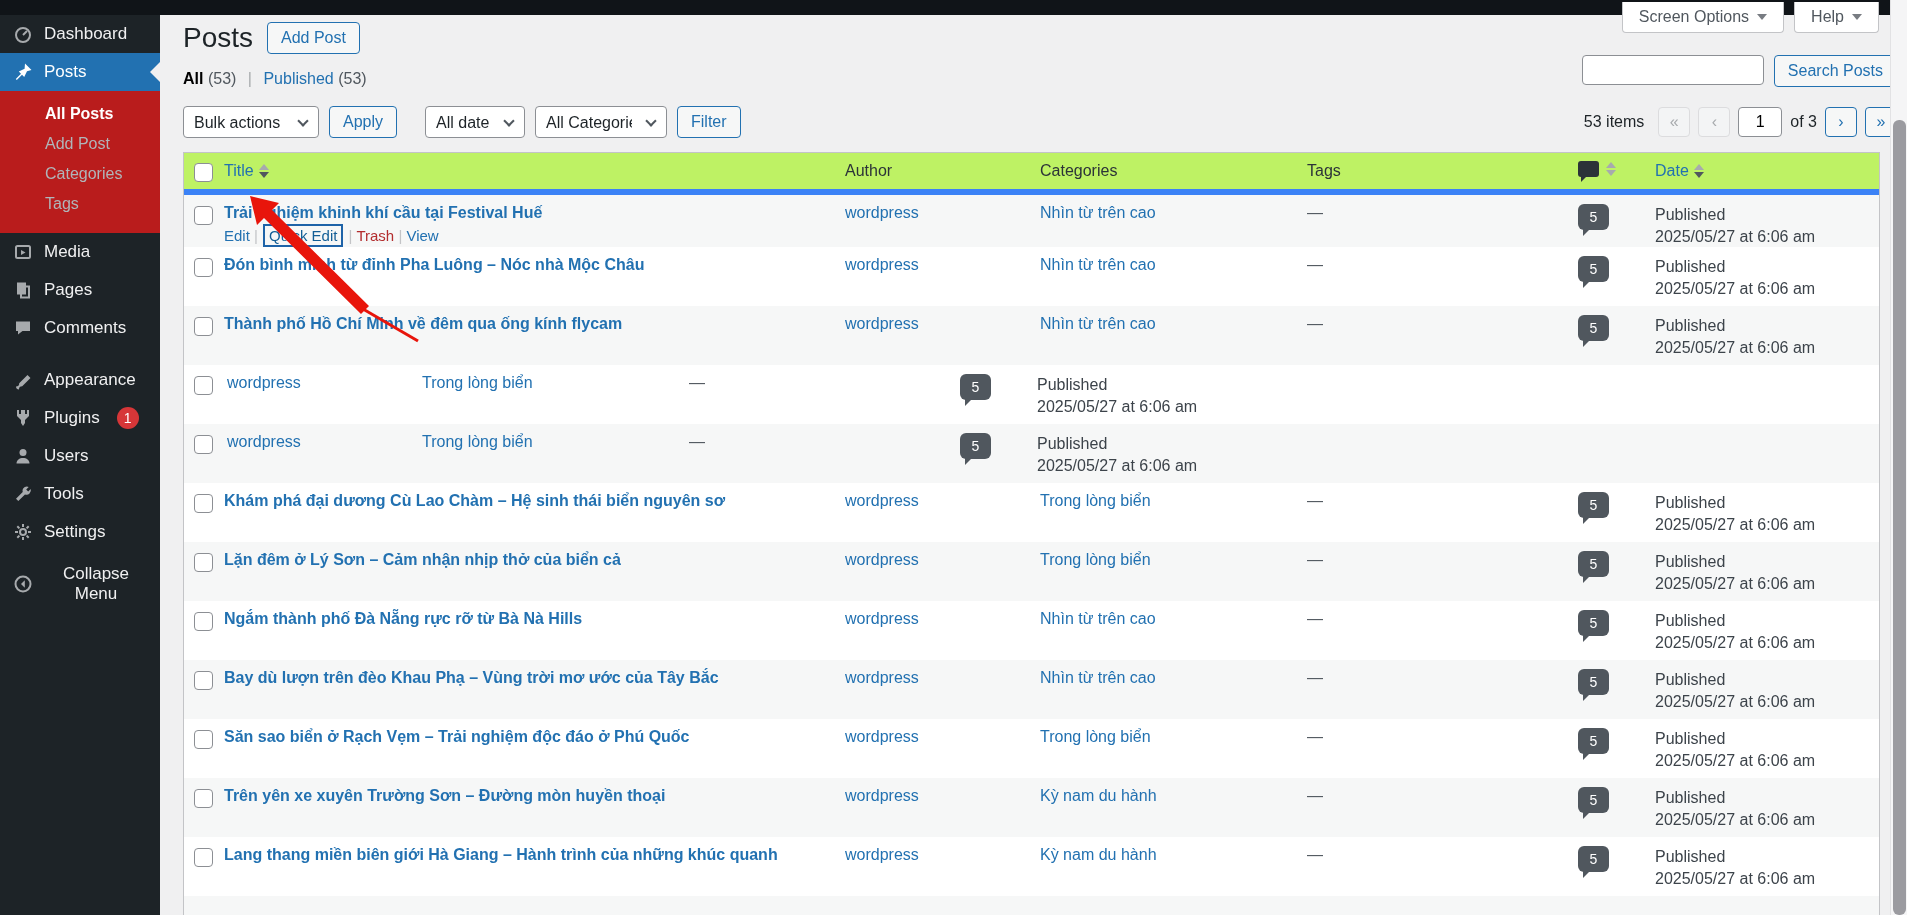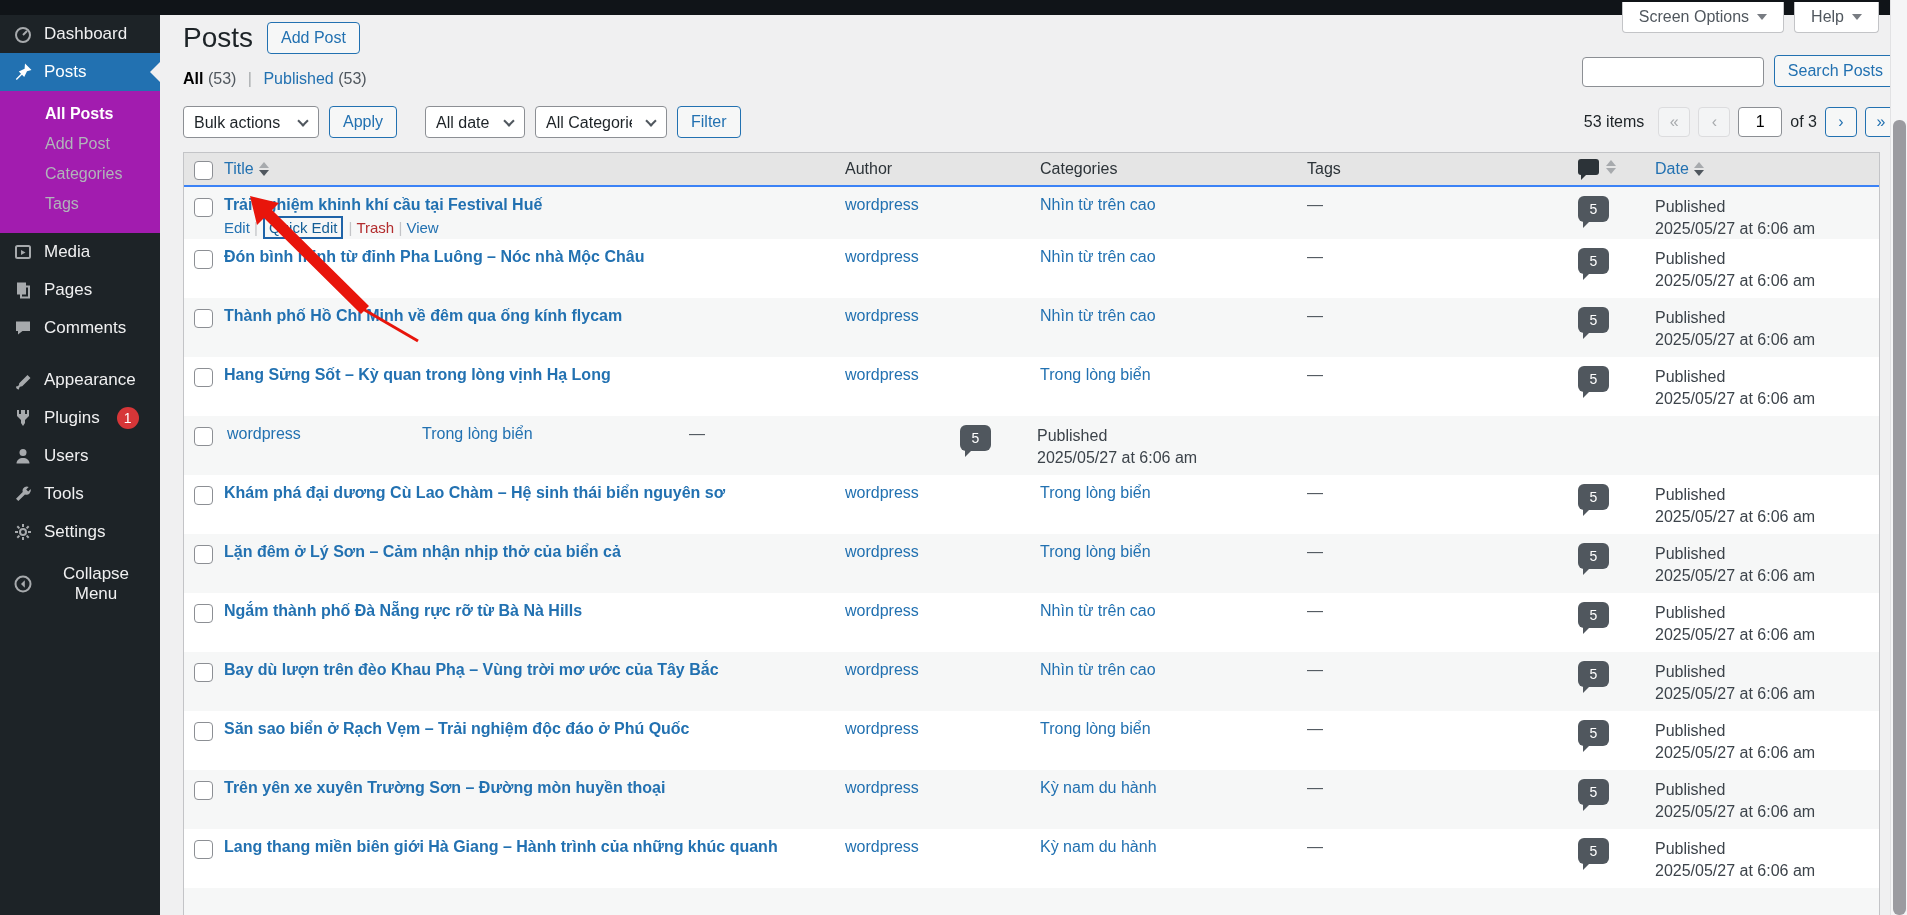--- a/index.html
+++ b/index.html
@@ -19,62 +19,62 @@
   
   .sidebar { width:160px; min-width:160px; background:#1d2327; color:#f0f0f1; padding-top:15px; z-index:4; }
   .menu-item { display:flex; align-items:center; gap:11px; height:38px; padding:0 12px;
                font-size:17px; color:#f0f0f1; cursor:pointer; position:relative; }
   .menu-item .micon { width:21px; height:21px; color:#a7aaad; display:flex; align-items:center; justify-content:center; flex-shrink:0; }
   .menu-item.active { background:#2271b1; color:#fff; }
   .menu-item.active .micon { color:#fff; }
   .menu-item.gap-before { margin-top:14px;text-align:center; }
   .notch { position:absolute; right:0; top:50%; transform:translateY(-50%); width:0; height:0;
            border-top:10px solid transparent; border-bottom:10px solid transparent; border-right:10px solid #f0f0f1; }
-  .submenu { background:#a21caf; padding:8px 0 14px 0; }
+  .submenu { background:#b91c1c; padding:8px 0 14px 0; }
   .submenu-item { display:block; padding:6px 12px 6px 45px; font-size:16px; color:#b0b5b9; cursor:pointer; }
   .submenu-item.current { color:#fff; font-weight:bold; }
   .plugins-badge { background:#d63638; color:#fff; border-radius:50%; width:22px; height:22px;
                    display:inline-flex; align-items:center; justify-content:center; font-size:14px; margin-left:6px; }
 
   
   .main { position:relative; flex:1; background:#f0f0f1; padding:20px 10px 0 23px; overflow:hidden; }
 
   .h1-row { display:flex; align-items:center; gap:14px; margin-top:2px; }
   .page-title { font-size:28px; font-weight:400; color:#1d2327; }
   .btn-secondary { background:#f6f7f7; border:1px solid #2271b1; border-radius:4px; color:#2271b1;
                    font-size:16px; height:32px; padding:0 13px; cursor:pointer; font-family:inherit; }
 
   .views-row { margin-top:16px; font-size:16px; color:#50575e; }
   .views-row .current { color:#000; font-weight:bold; }
   .views-row .count { color:#50575e; font-weight:normal; }
   .views-row .sep { color:#a7aaad; margin:0 7px; }
   .views-row a { color:#2271b1; text-decoration:none; cursor:pointer; }
 
-  .search-box { position:absolute; top:55px; right:10px; display:flex; gap:10px; align-items:flex-end; }
+  .search-box { position:absolute; top:55px; right:10px; display:flex; gap:10px; align-items:flex-start; }
   .search-input { width:182px; height:30px; border:1px solid #8c8f94; border-radius:4px; background:#fff; padding:0 8px; font-size:16px; }
 
   .toolbar-row { margin-top:18px; display:flex; align-items:center; justify-content:space-between; }
   .filters { display:flex; gap:10px; align-items:flex-start; }
   .select-wrap { position:relative; display:inline-block; }
   select { appearance:none; -webkit-appearance:none; background:#fff; border:1px solid #8c8f94; border-radius:4px;
            height:32px; font-size:16px; color:#1d2327; padding:0 34px 0 10px; font-family:inherit; cursor:pointer; }
   .select-wrap .chev { position:absolute; right:12px; top:11px; width:8px; height:8px; pointer-events:none;
                        border-right:2px solid #50575e; border-bottom:2px solid #50575e; transform:rotate(45deg); }
   .sel-dates { width:100px; } .sel-cats { width:132px; }
 
   .pagination { display:flex; align-items:center; gap:8px; font-size:16px; color:#1d2327; }
   .pg-btn { width:32px; height:30px; border-radius:4px; display:flex; align-items:center; justify-content:center;
             font-size:16px; cursor:pointer; }
   .pg-btn.disabled { background:#f3f4f5; border:1px solid #dcdcde; color:#a7aaad; cursor:default; }
   .pg-btn.enabled { background:#f6f7f7; border:1px solid #2271b1; color:#2271b1; }
   .pg-input { width:44px; height:30px; border:1px solid #8c8f94; border-radius:4px; text-align:center; font-size:16px; background:#fff; }
 
   
   .table { margin-top:14px; background:#fff; border:1px solid #c3c4c7; width:1697px; }
-  .thead { display:flex; align-items:center; height:34px; border-bottom:2px solid #3b82f6; background:#e5e5e5; }
+  .thead { display:flex; align-items:center; height:42px; border-bottom:6px solid #3b82f6; background:#bef264; }
   .col-cb { width:35px; padding-left:10px; display:flex; align-items:flex-start; }
   .thead .col-cb { align-items:center; }
   .col-title { flex:1; padding-left:5px; }
   .col-author { width:195px; padding-left:8px; }
   .col-cat { width:267px; padding-left:8px; }
   .col-tags { width:271px; padding-left:8px; }
   .col-comments { width:77px; padding-left:8px; }
   .col-date { width:232px; padding-left:8px; }
   .th-label { font-size:16px; color:#2c3338; }
   .th-sortable { color:#2271b1; display:inline-flex; align-items:center; gap:5px; cursor:pointer; }
@@ -371,24 +371,20 @@
     <div class="col-date date-cell">
       <div>Published</div>
       <div>2025/05/27 at 6:06 am</div>
     </div>
   </div>
 
   <div class="row">
     <div class="col-cb">
               <span class="checkbox"></span>
             </div>
-    <div class="col-title">
-      <a class="post-title">Hang Sửng Sốt – Kỳ quan trong lòng vịnh Hạ Long</a>
-      
-    </div>
     <div class="col-author"><a class="cell-link">wordpress</a></div>
     <div class="col-cat"><a class="cell-link">Trong lòng biển</a></div>
     <div class="col-tags"><span class="cell-dash">—</span></div>
     <div class="col-comments"><span class="comment-badge">5</span></div>
     <div class="col-date date-cell">
       <div>Published</div>
       <div>2025/05/27 at 6:06 am</div>
     </div>
   </div>
 

